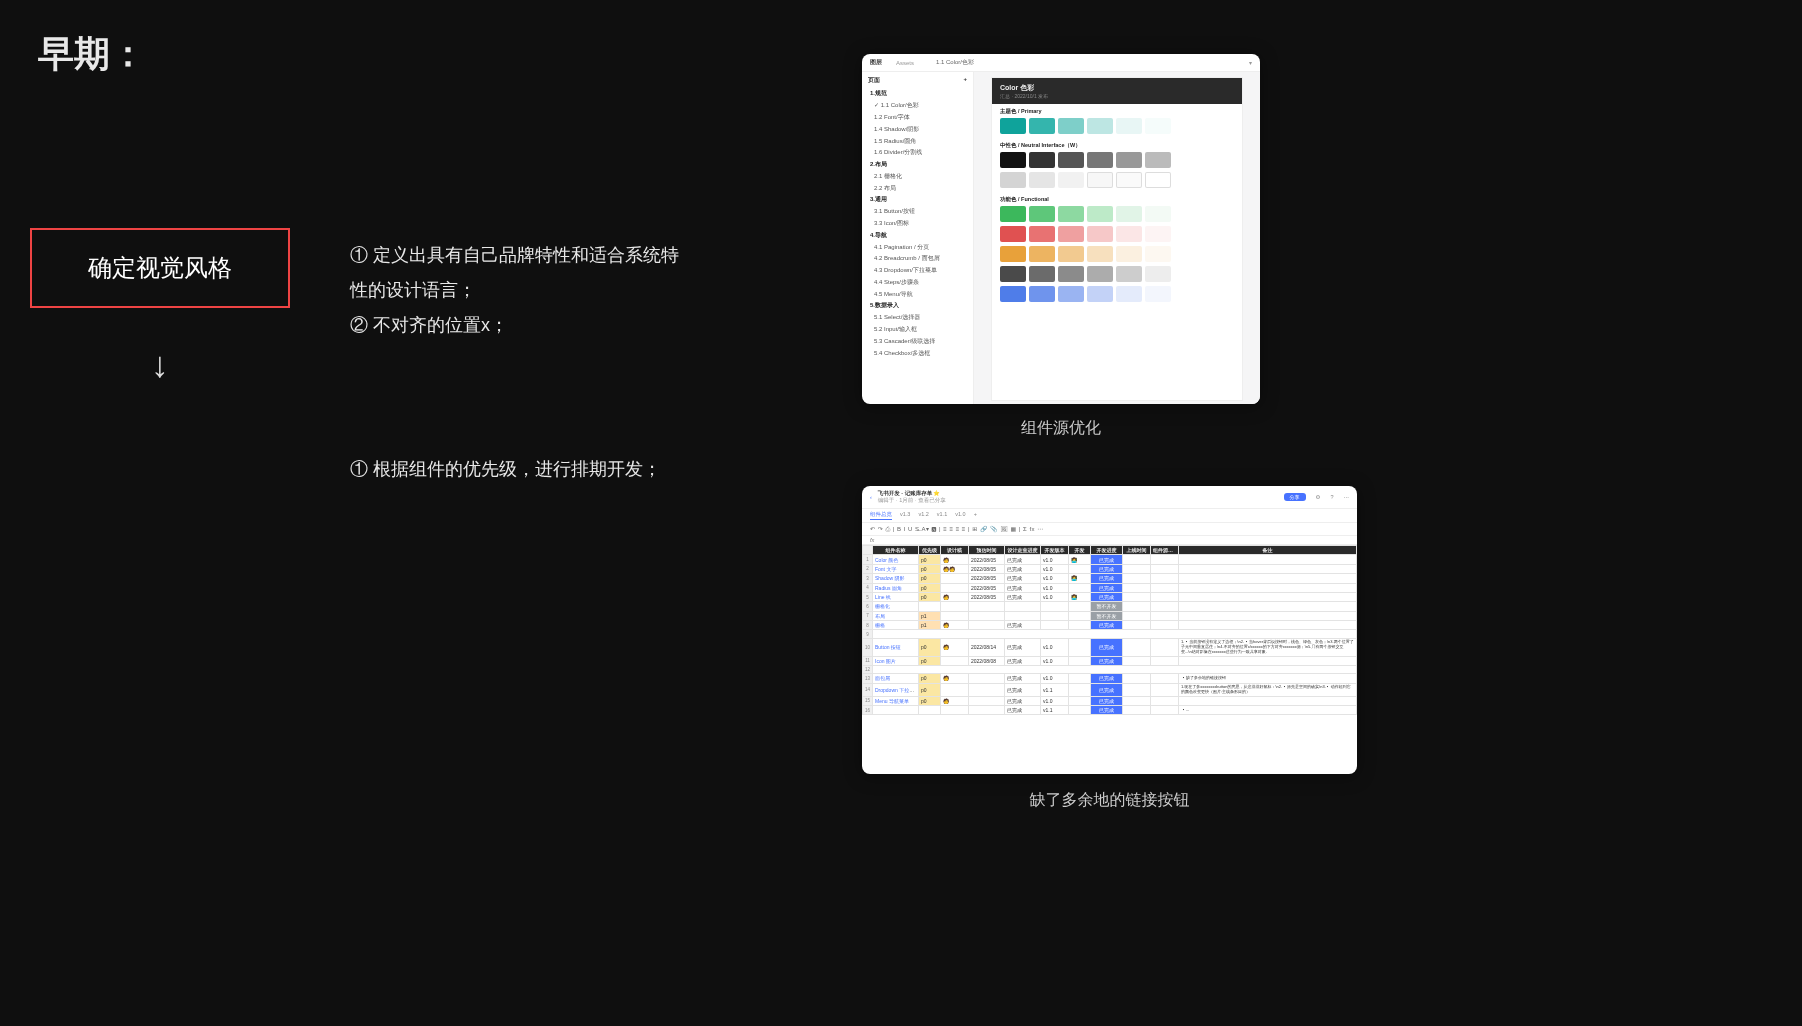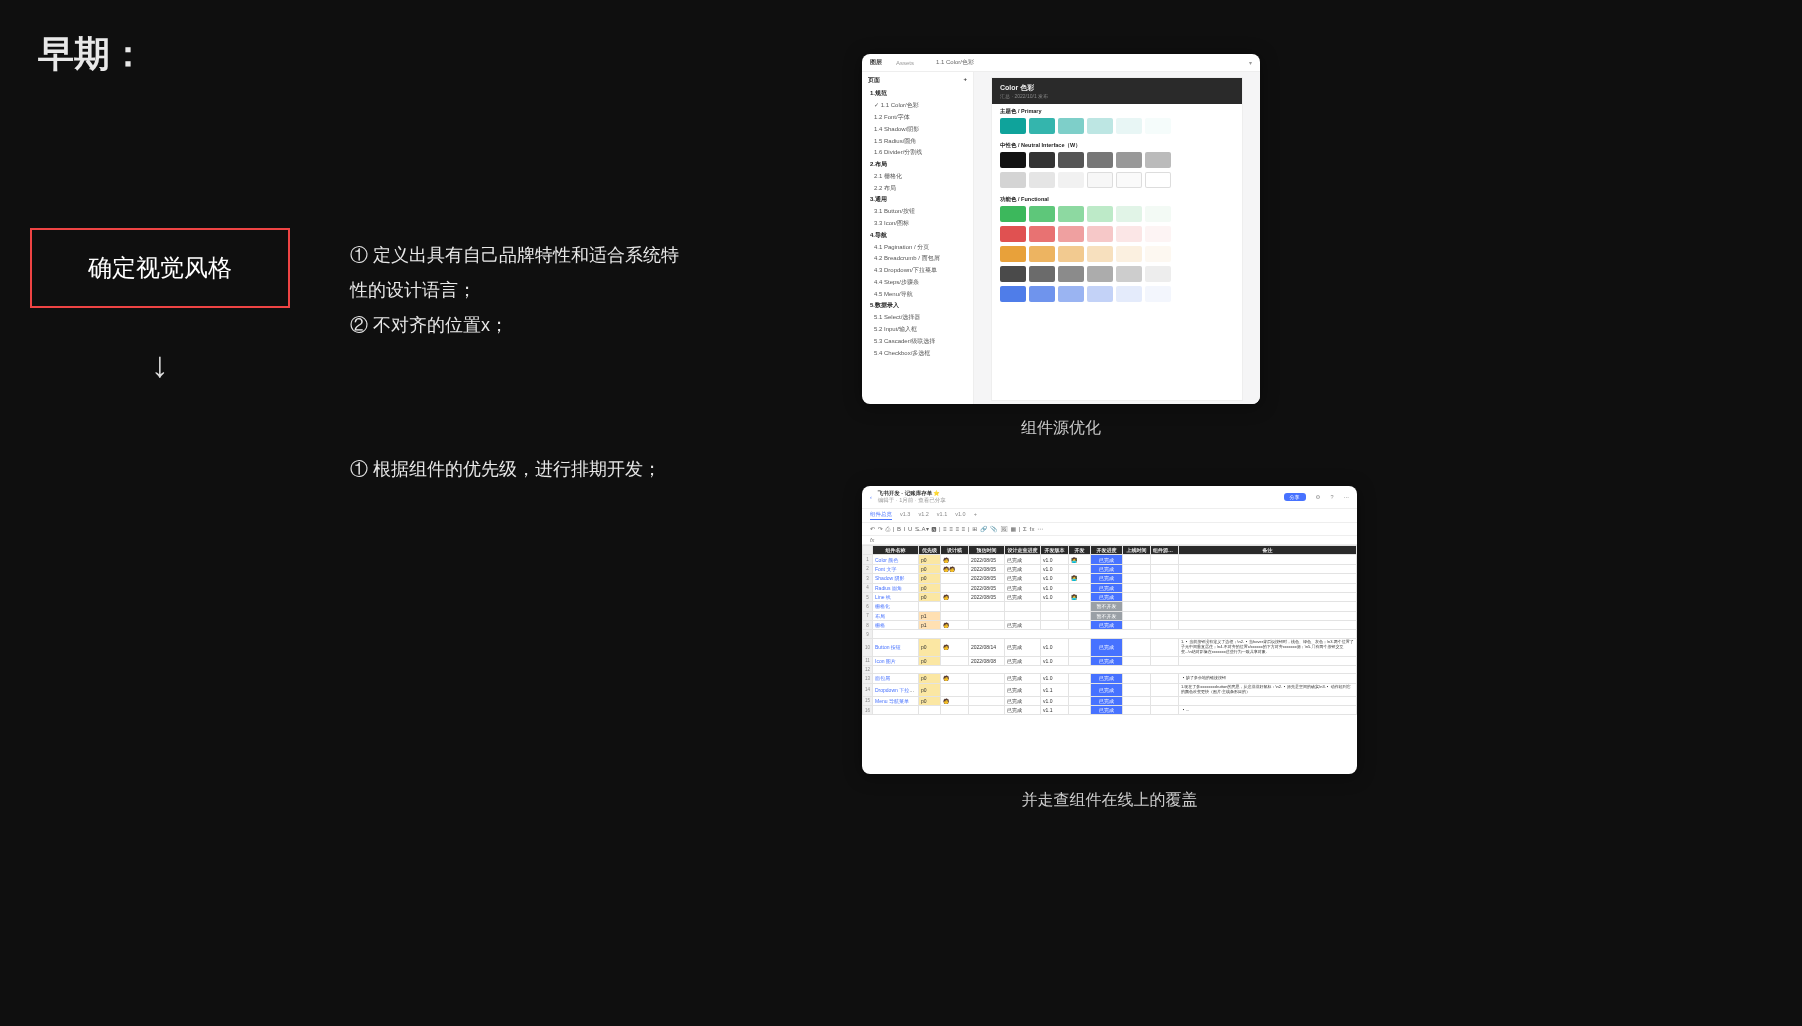--- a/index.html
+++ b/index.html
@@ -505,13 +505,13 @@
           <td>v1.1</td>
           <td></td>
           <td class="done">已完成</td>
           <td></td>
           <td></td>
           <td style="white-space: normal; font-size: 4px; line-height: 1.2;">▪️...</td>
         </tr>
       </tbody>
   </table>
 </div>
-<div class="shot-caption cap2">并走查组件在线上的覆盖</div>
+<div class="shot-caption cap2">缺了多余地的链接按钮</div>
 
 </body></html>

